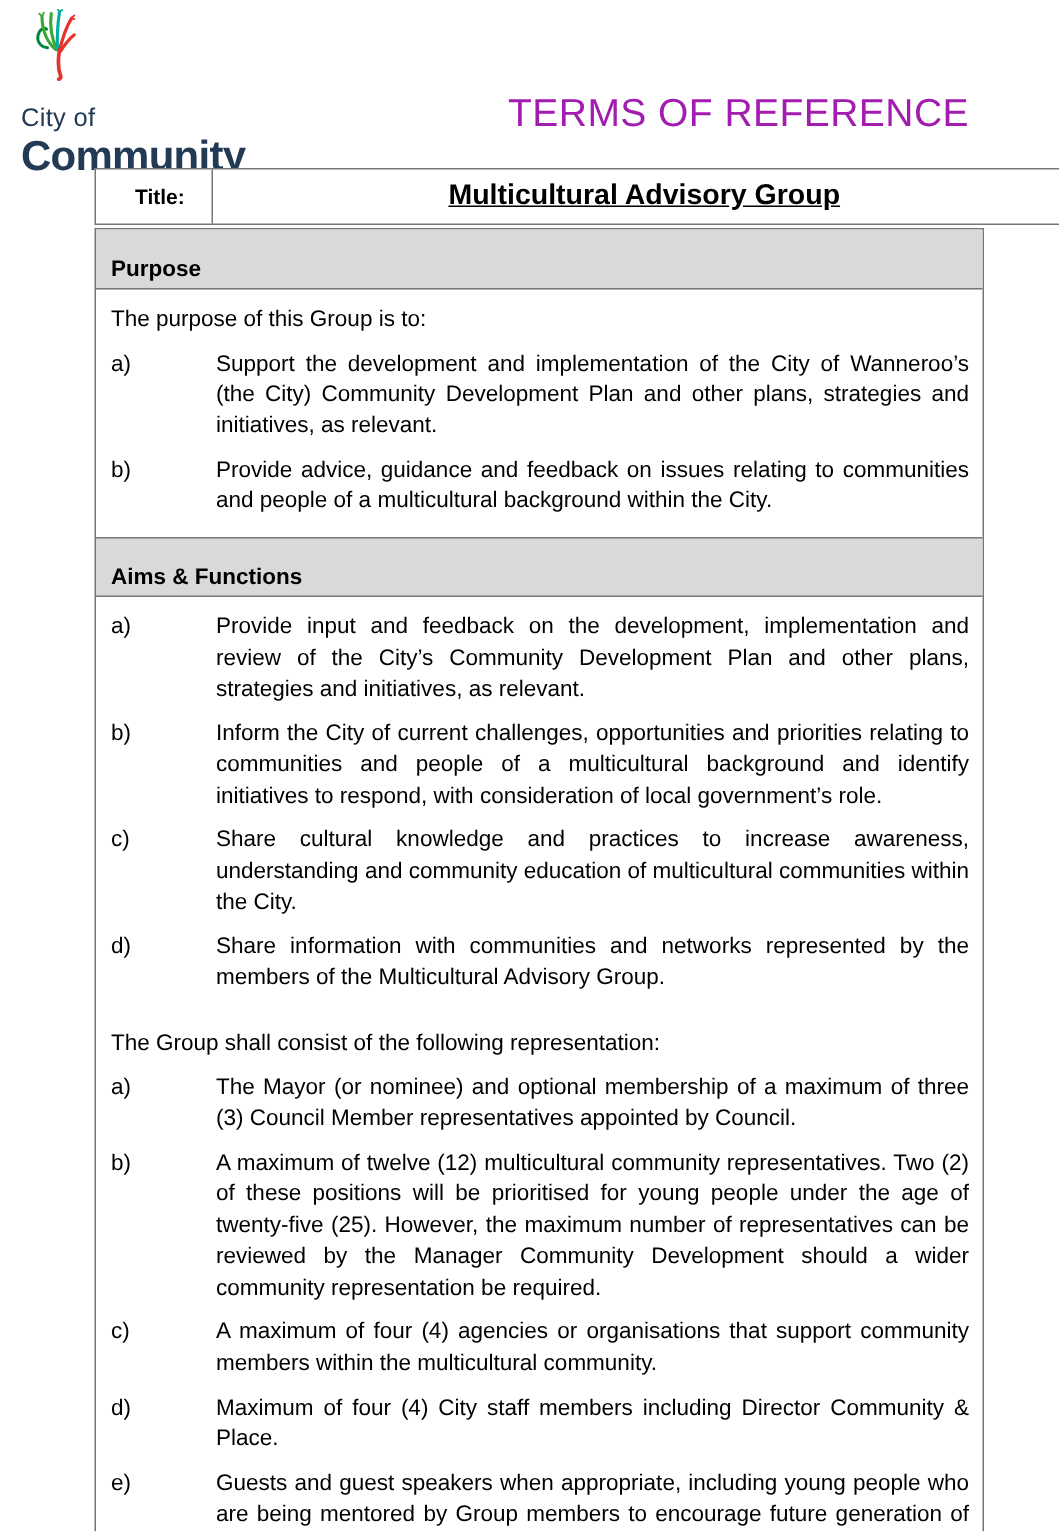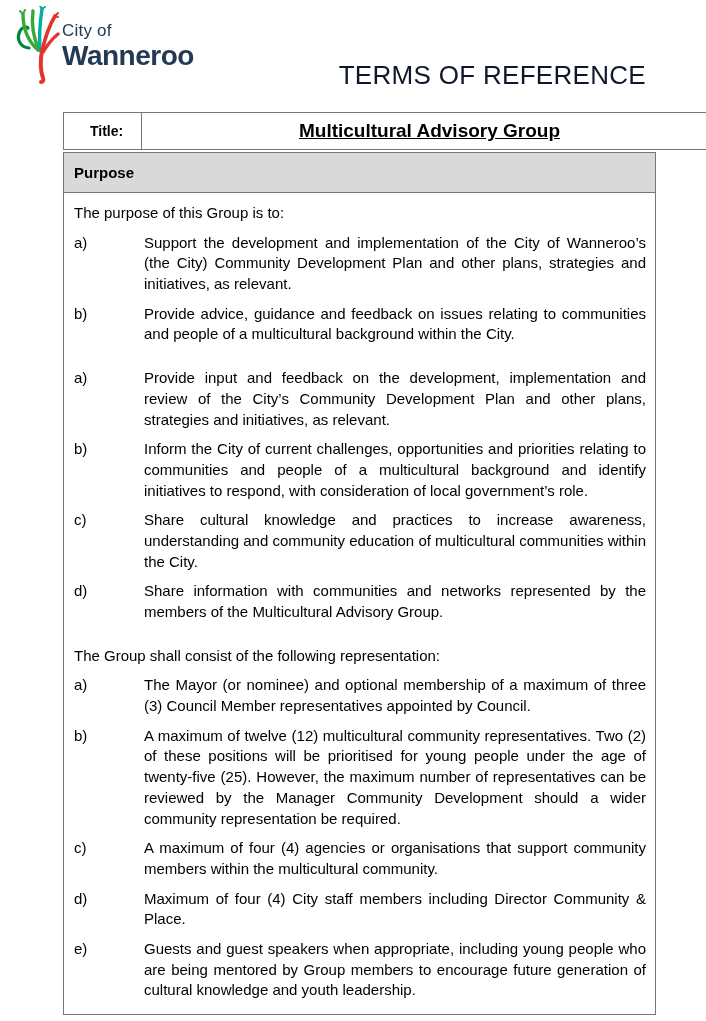--- a/index.html
+++ b/index.html
@@ -2,29 +2,29 @@
 <html><head>
 <meta charset="utf-8">
 <style>
   html,body { margin:0; padding:0; background:#ffffff; }
   .page {
     position:relative; width:706px; height:1021px; background:#ffffff;
     font-family:"Liberation Sans", sans-serif; color:#000000; overflow:hidden;
   }
 
   
-  .logo { position:absolute; top:6px; left:12px; display:flex; align-items:flex-start; }
+  .logo { position:absolute; top:6px; left:12px; display:flex; align-items:flex-start;flex-direction:column; }
   .logo-flower { width:48px; height:78px; flex:0 0 48px; }
   .logo-text { margin-left:2px; margin-top:16px; color:#233A54; line-height:1; }
   .logo-line1 { font-size:17px; font-weight:400; letter-spacing:0.2px; }
   .logo-line2 { font-size:28px; font-weight:700; letter-spacing:-0.5px; margin-top:3px; }
 
   .doc-type {
     position:absolute; top:60px; right:60px;
-    font-size:26px; font-weight:400; letter-spacing:0.3px; color:#0f172a;
+    font-size:26px; font-weight:400; letter-spacing:0.3px; color:#a21caf;
   }
 
   
   .title-table {
     position:absolute; left:63px; top:112px; width:655px;
     border:1px solid #767676; display:flex; box-sizing:border-box; background:#fff;padding-left:16px;
   }
   .title-label-cell {
     width:62px; flex:0 0 62px; box-sizing:border-box;
     border-right:1px solid #767676; padding:9px 4px 9px 10px;
@@ -35,21 +35,21 @@
     font-weight:700; font-size:19px; padding:7px 4px;text-decoration:underline;
   }
 
   
   .tor-table {
     position:absolute; left:63px; top:152px; width:593px;
     border:1px solid #767676; box-sizing:border-box; background:#fff;
   }
   .sec-header {
     background:#D9D9D9; min-height:40px; box-sizing:border-box;
-    display:flex; align-items:center; padding:4px 8px 4px 10px;
+    display:flex; align-items:flex-end; padding:4px 8px 4px 10px;
     font-weight:700; font-size:15px; border-top:1px solid #767676; border-bottom:1px solid #767676;
   }
   .sec-header.first { border-top:none; }
   .sec-body {
     padding:10px 9px 13px 10px; font-size:15px; line-height:1.38; box-sizing:border-box;
   }
   .sec-body .intro { margin:0 0 9px 0; }
   .li { display:flex; margin:0 0 9px 0; }
   .li:last-child { margin-bottom:0; }
   .li .marker { width:38px; flex:0 0 38px; }
@@ -74,21 +74,21 @@
       <path d="M 31 46 C 36 38, 41 32, 46 28" stroke-width="3.4" stroke="#E4342E"></path>
 
       <path d="M 30 44 C 28 56, 28 64, 31 72 C 32 74, 31 76, 29 76" stroke-width="4" stroke="#E4342E"></path>
 
       <path d="M 43 10 L 46 7 M 43 10 L 46 11" stroke-width="2" stroke="#E4342E"></path>
       <path d="M 11 8 L 8 5 M 11 8 L 13 4" stroke-width="2" stroke="#39A935"></path>
       <path d="M 30 3 L 28 0 M 30 3 L 33 1" stroke-width="2" stroke="#00AFA0"></path>
     </svg>
     <div class="logo-text">
       <div class="logo-line1">City of</div>
-      <div class="logo-line2">Wanneroo</div>
+      <div class="logo-line2">Community</div>
     </div>
   </div>
 
   <div class="doc-type">TERMS OF REFERENCE</div>
 
   <div class="title-table">
     <div class="title-label-cell">Title:</div>
     <div class="title-value-cell">Multicultural Advisory Group</div>
   </div>
 
@@ -102,20 +102,23 @@
       <div class="li">
         <span class="marker">a)</span>
         <span class="txt">Support the development and implementation of the City of Wanneroo’s (the City) Community Development Plan and other plans, strategies and initiatives, as relevant.</span>
       </div>
       <div class="li">
         <span class="marker">b)</span>
         <span class="txt">Provide advice, guidance and feedback on issues relating to communities and people of a multicultural background within the City.</span>
       </div>
     </div>
 
+    <div class="sec-header">
+      <span>Aims &amp; Functions</span>
+    </div>
     <div class="sec-body">
       <div class="li">
         <span class="marker">a)</span>
         <span class="txt">Provide input and feedback on the development, implementation and review of the City’s Community Development Plan and other plans, strategies and initiatives, as relevant.</span>
       </div>
       <div class="li">
         <span class="marker">b)</span>
         <span class="txt">Inform the City of current challenges, opportunities and priorities relating to communities and people of a multicultural background and identify initiatives to respond, with consideration of local government’s role.</span>
       </div>
       <div class="li">

